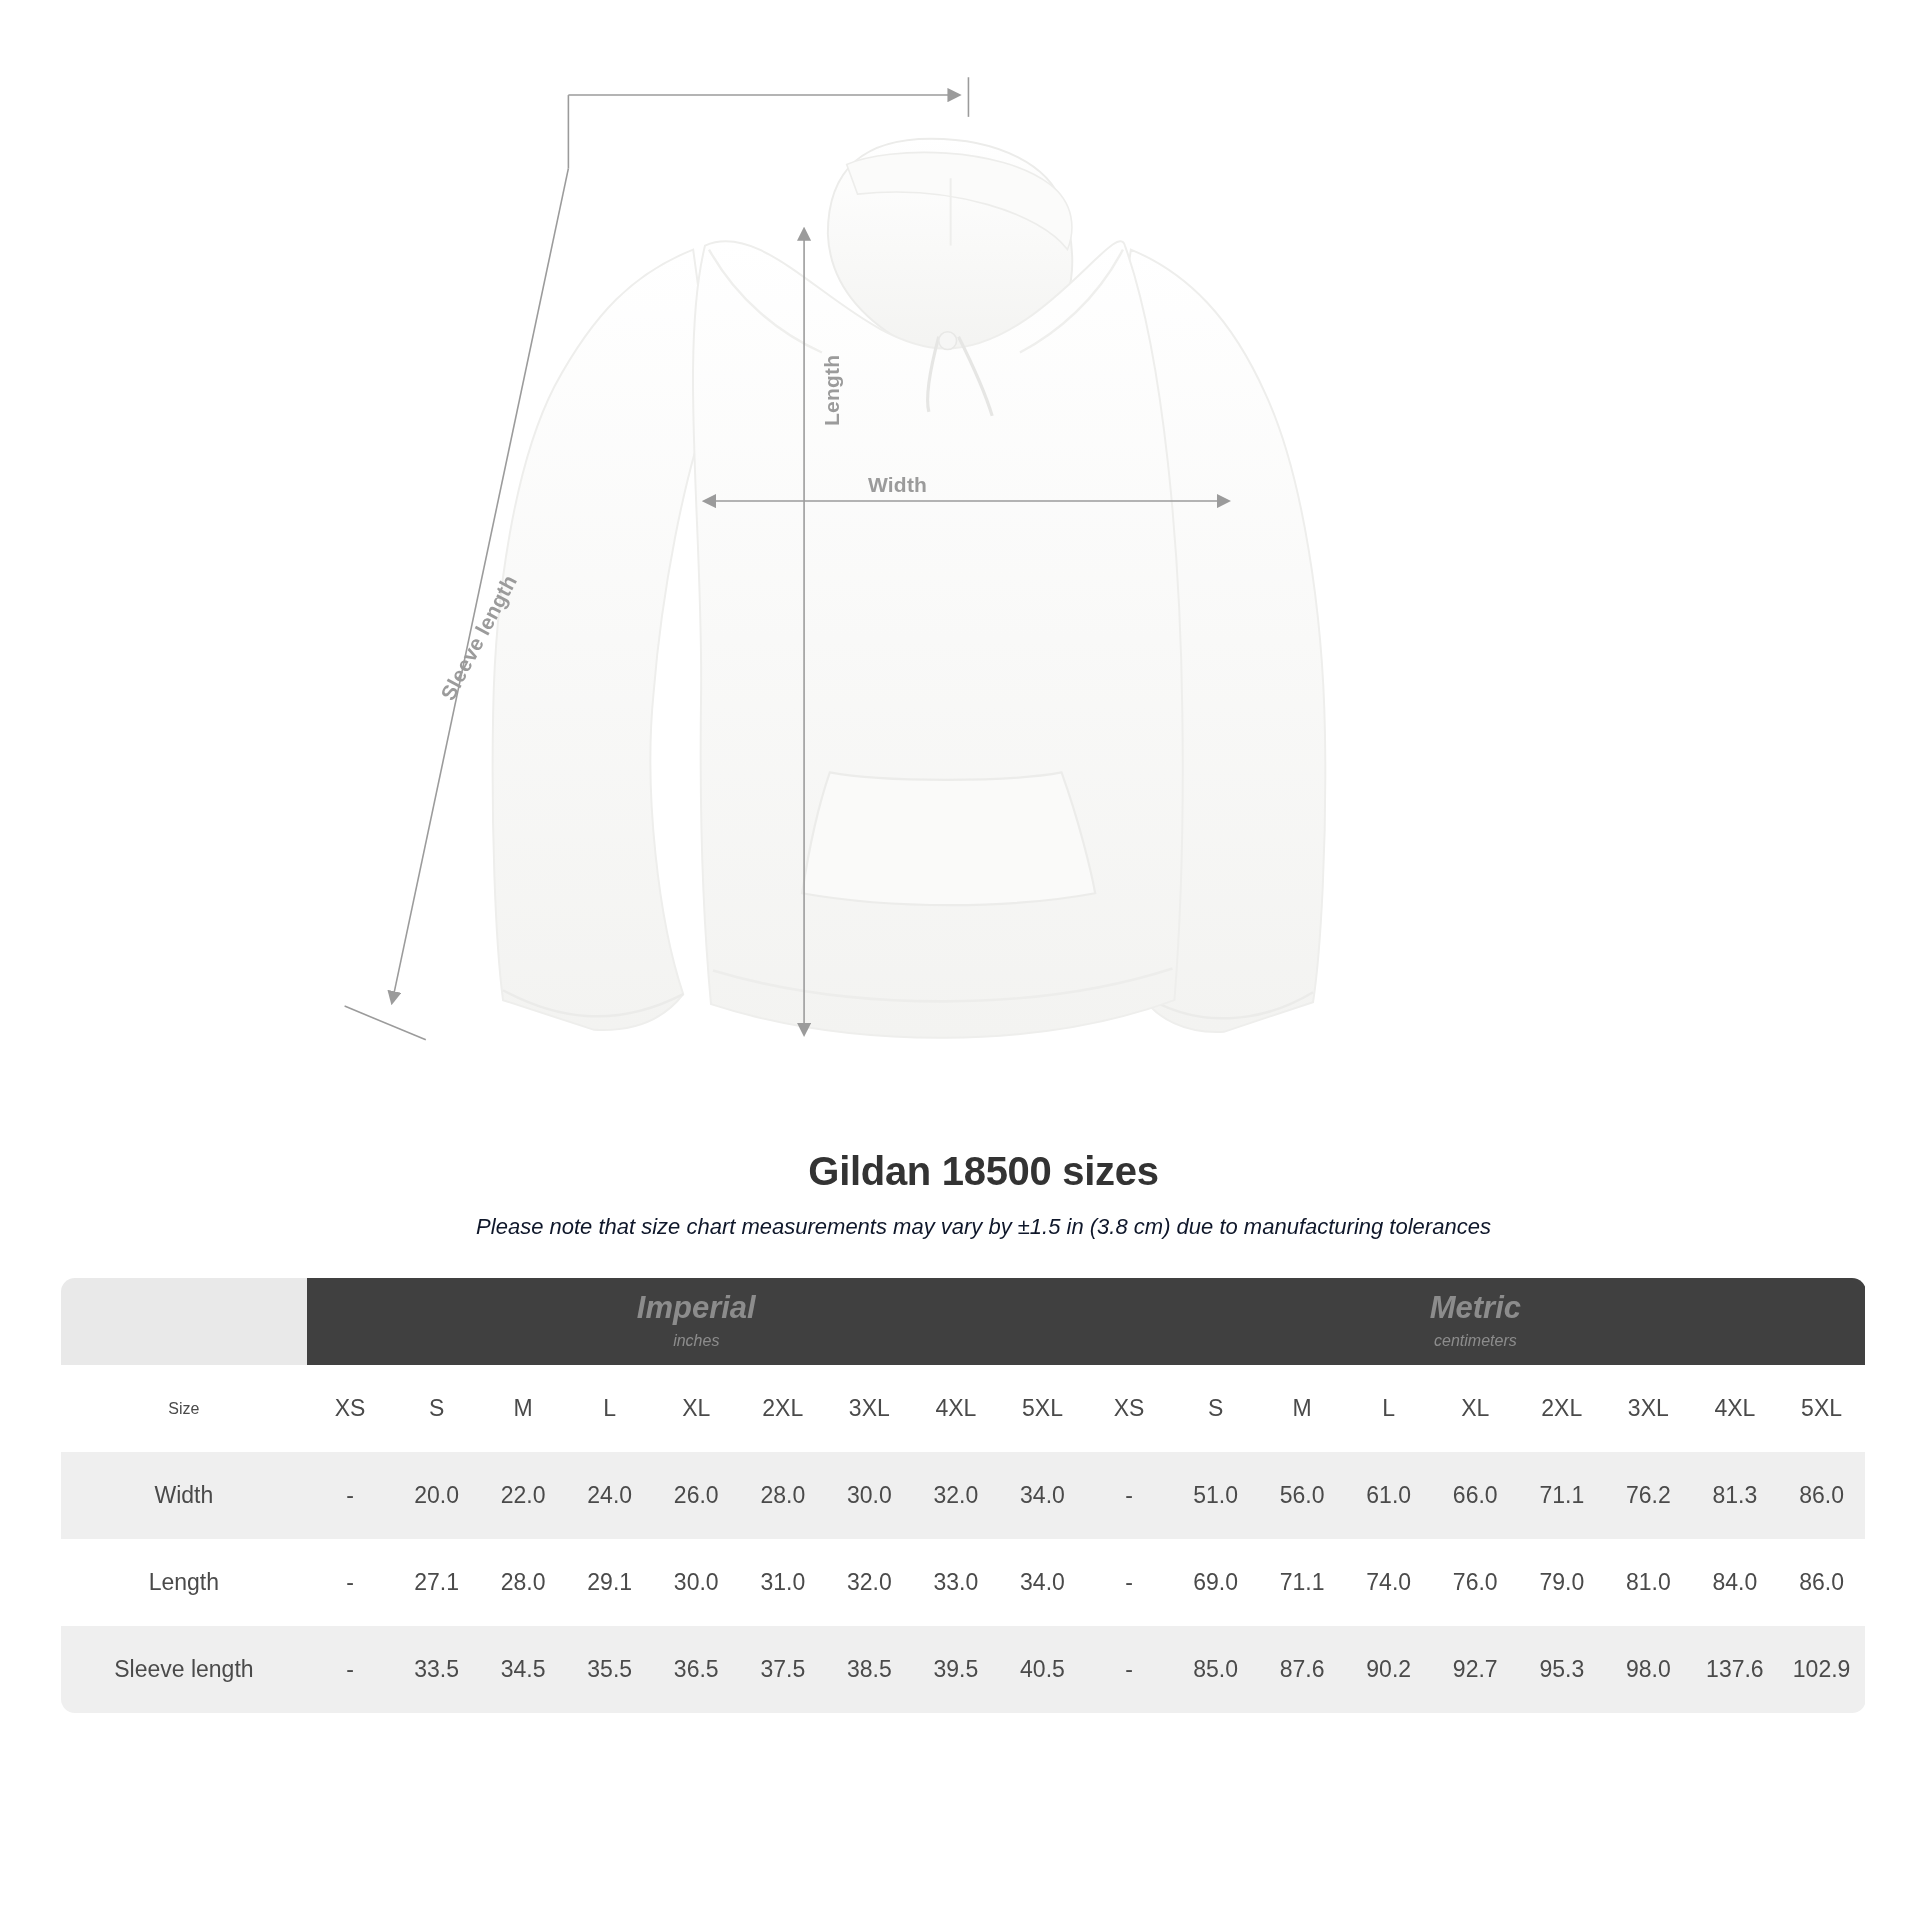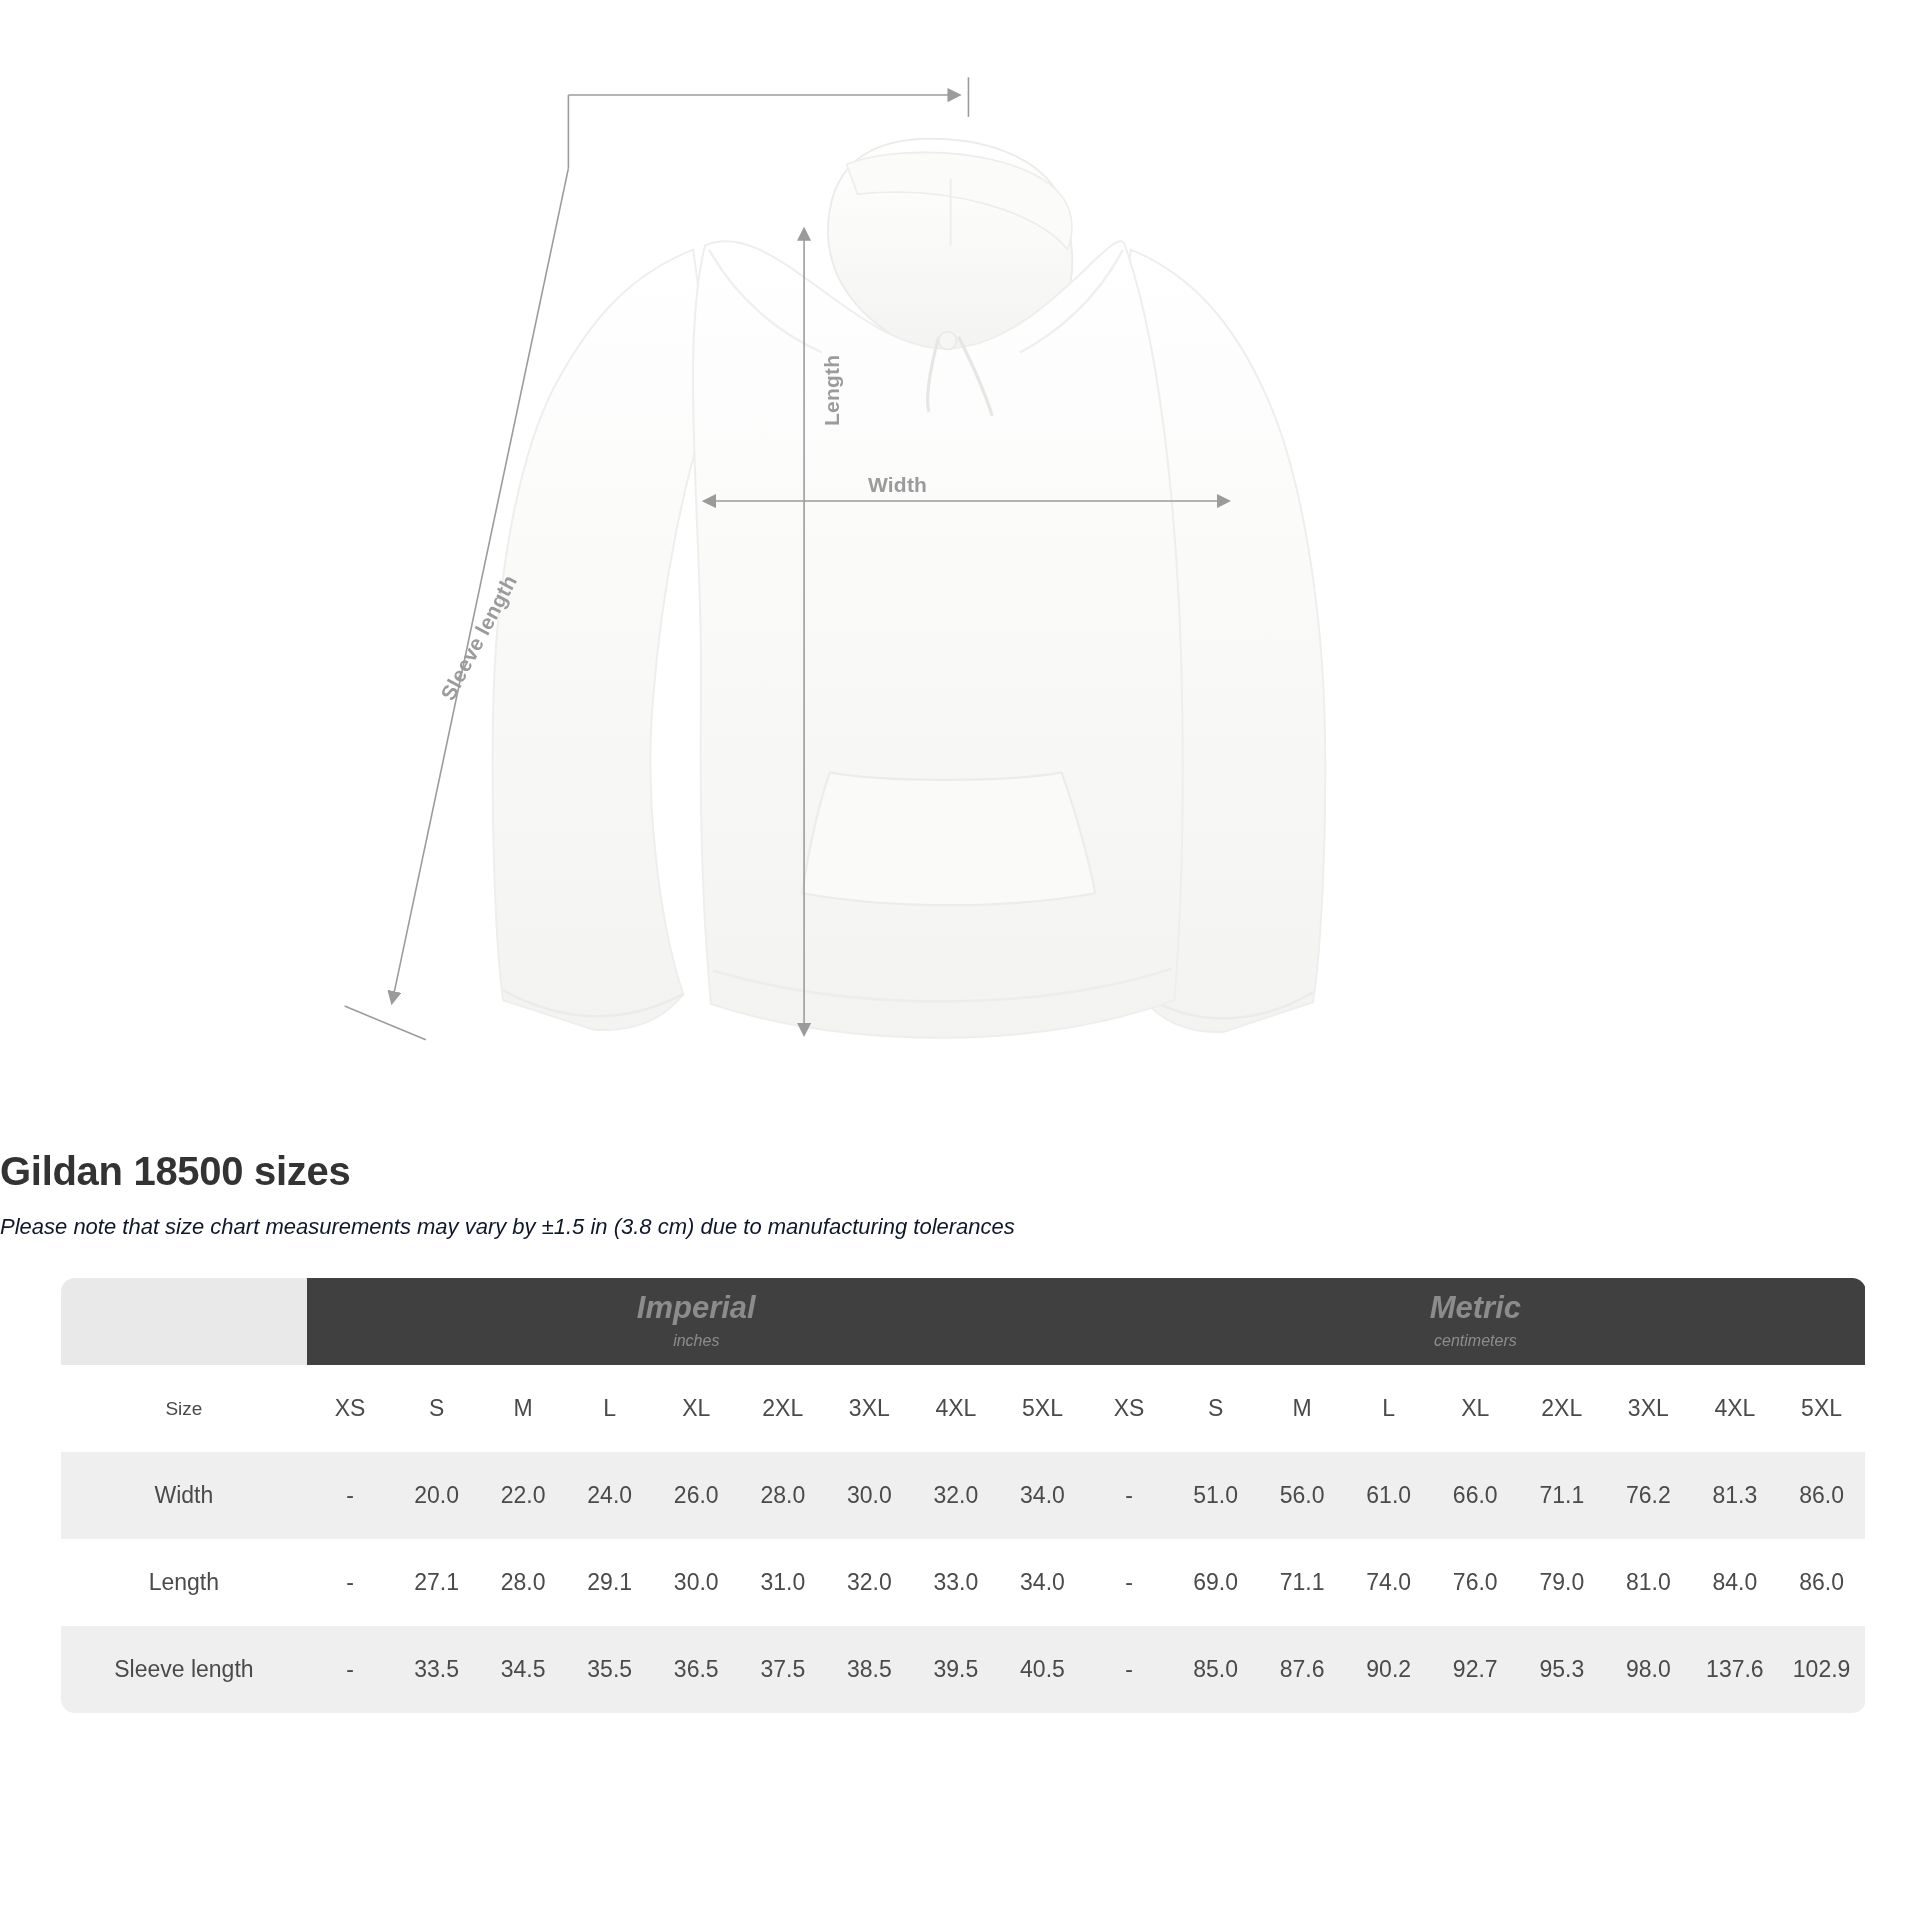--- a/index.html
+++ b/index.html
@@ -44,22 +44,23 @@
     transform: rotate(-90deg);
     transform-origin: left top;
   }
   .dim-label.sleeve {
     transform: rotate(-62deg);
     transform-origin: left top;
   }
 
   
   .title-block {
-    text-align: left;
+    text-align: center;
     margin-top: 30px;
+    margin-left: 40px;
   }
   .chart-title {
     font-size: 40px;
     font-weight: bold;
     color: #333333;
     margin: 0;
     letter-spacing: -0.3px;
   }
   .chart-note {
     font-size: 22px;
@@ -106,21 +107,21 @@
     line-height: 1.6;
   }
   .head-row td {
     background: #ffffff;
     font-weight: bold;
     color: #555555;
     font-size: 23px;
     height: 91px;
   }
   .head-row td.rowlabel {
-    font-size: 19px;
+    font-size: 16px;
   }
   .row-even td { background: #efefef; }
   .row-odd td { background: #ffffff; }
   td.rowlabel {
     font-weight: bold;
     color: #444444;
     font-size: 25px;
   }
   .corner { background: #e9e9e9 !important; }
 </style>

